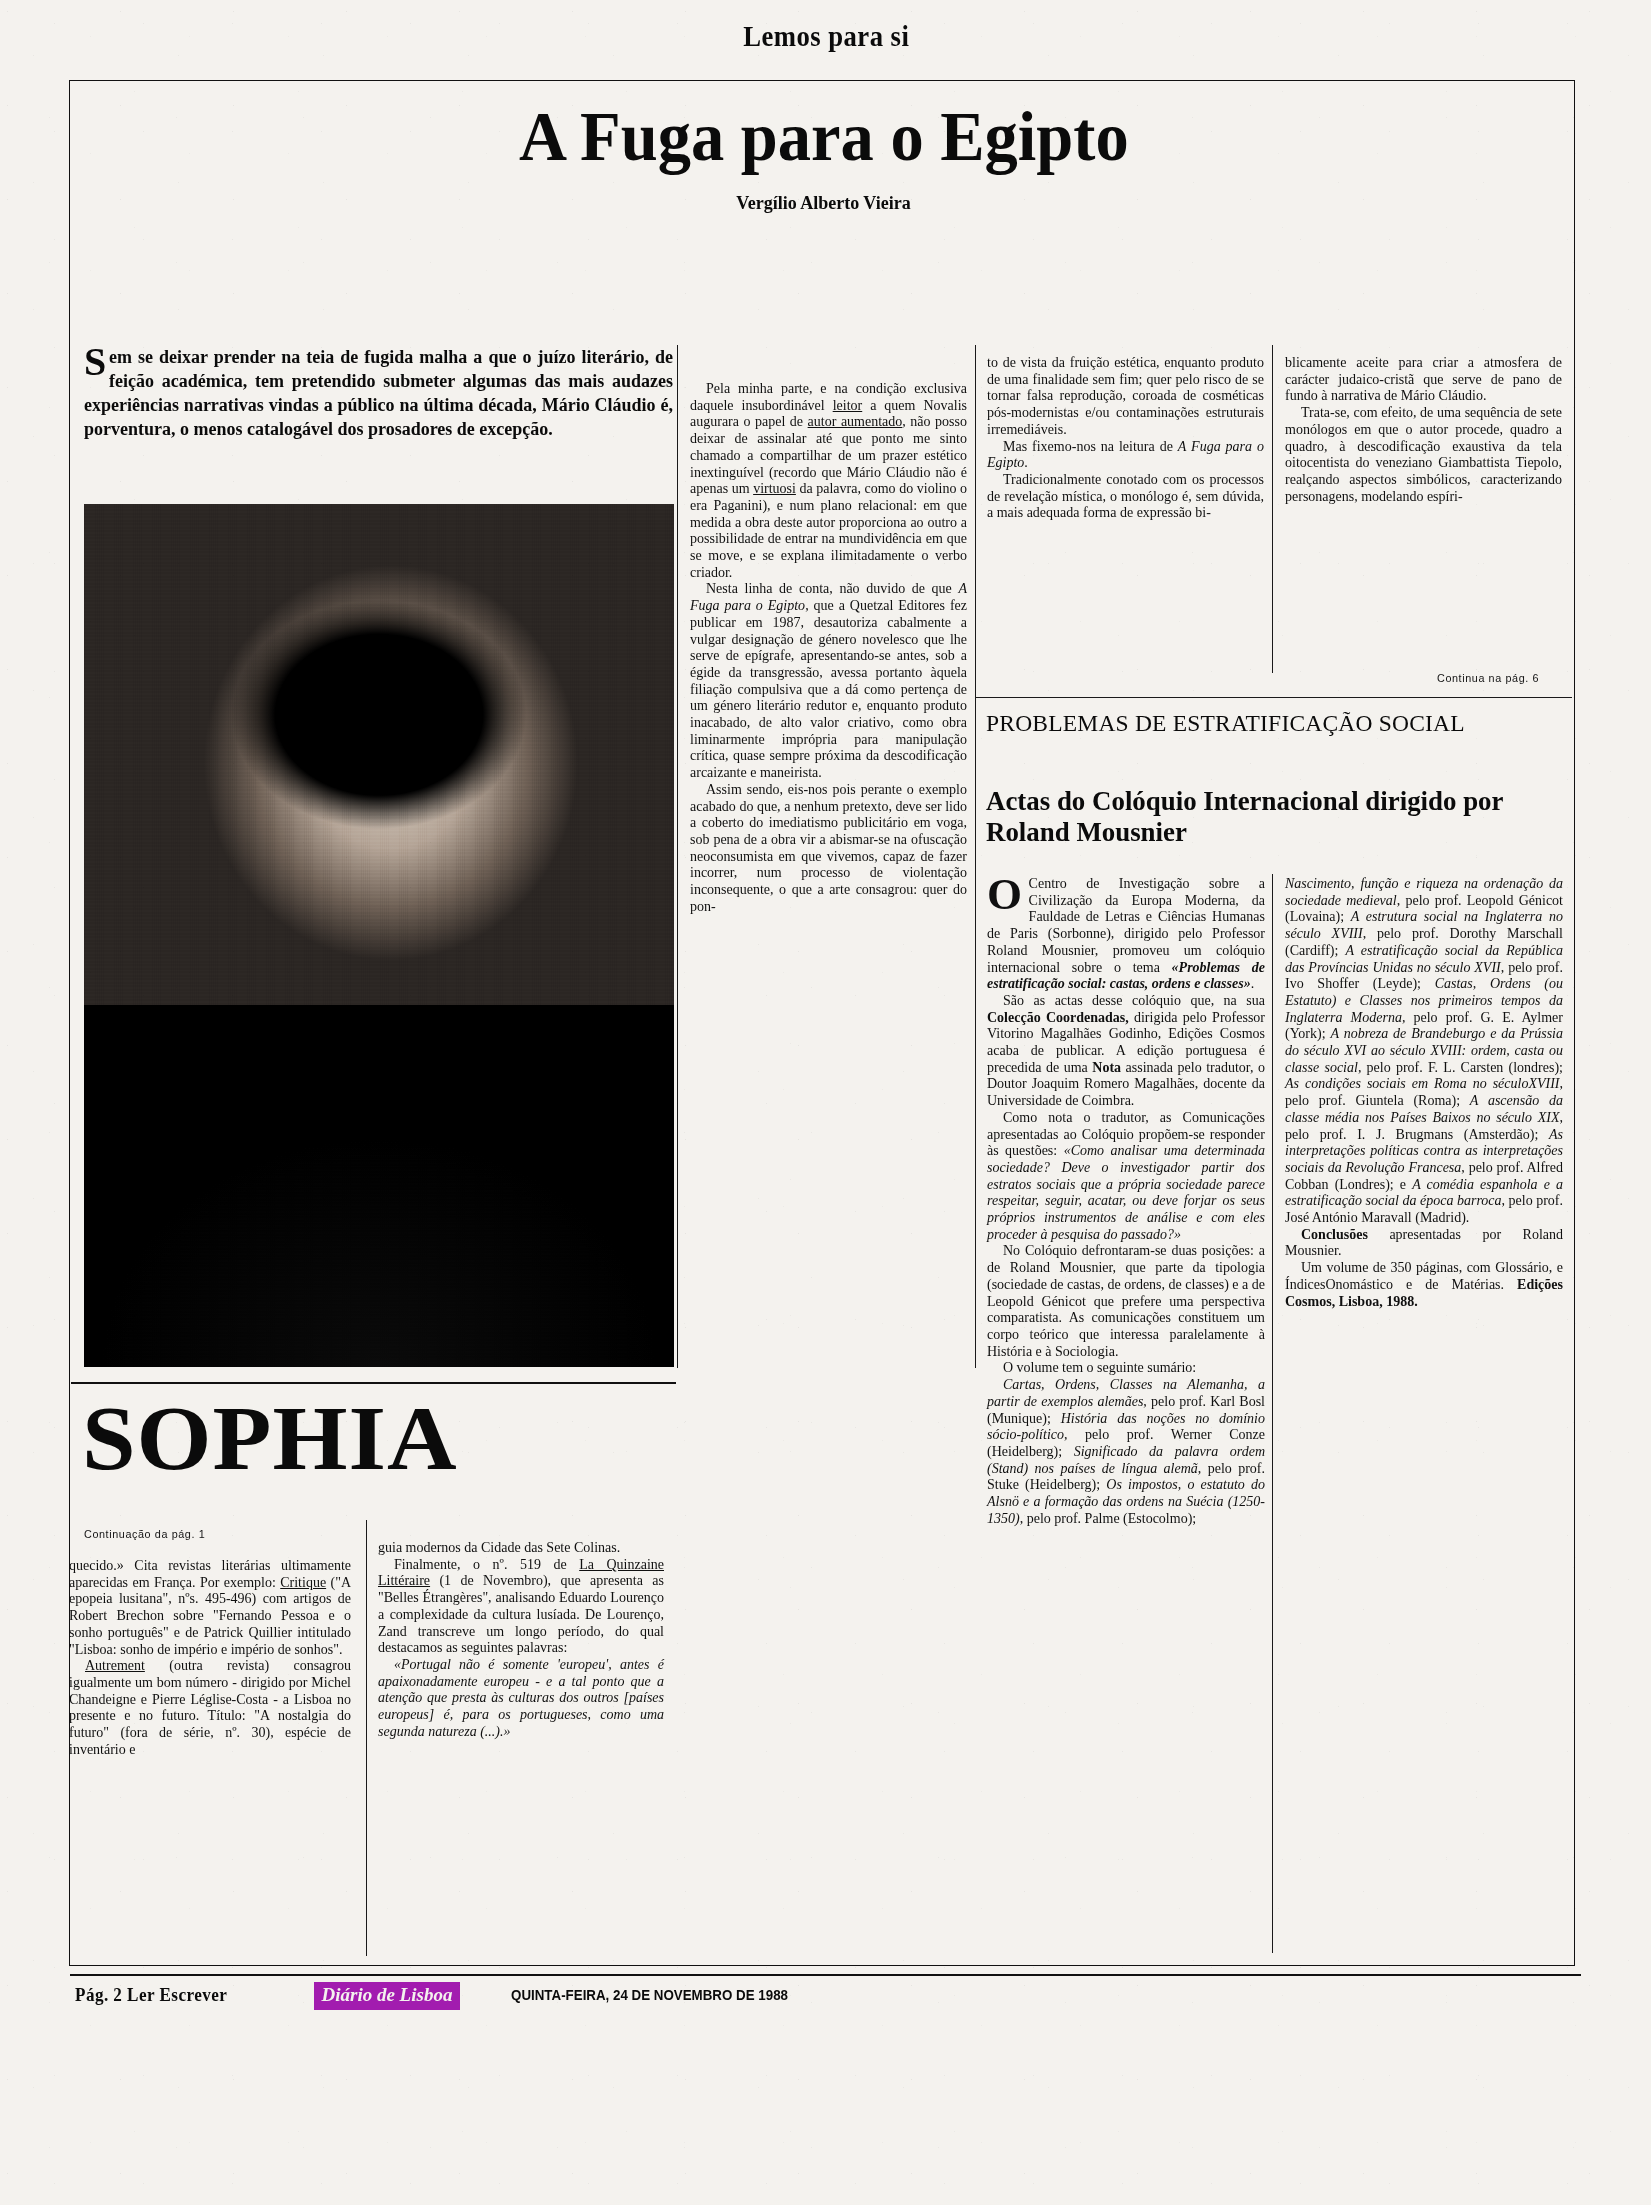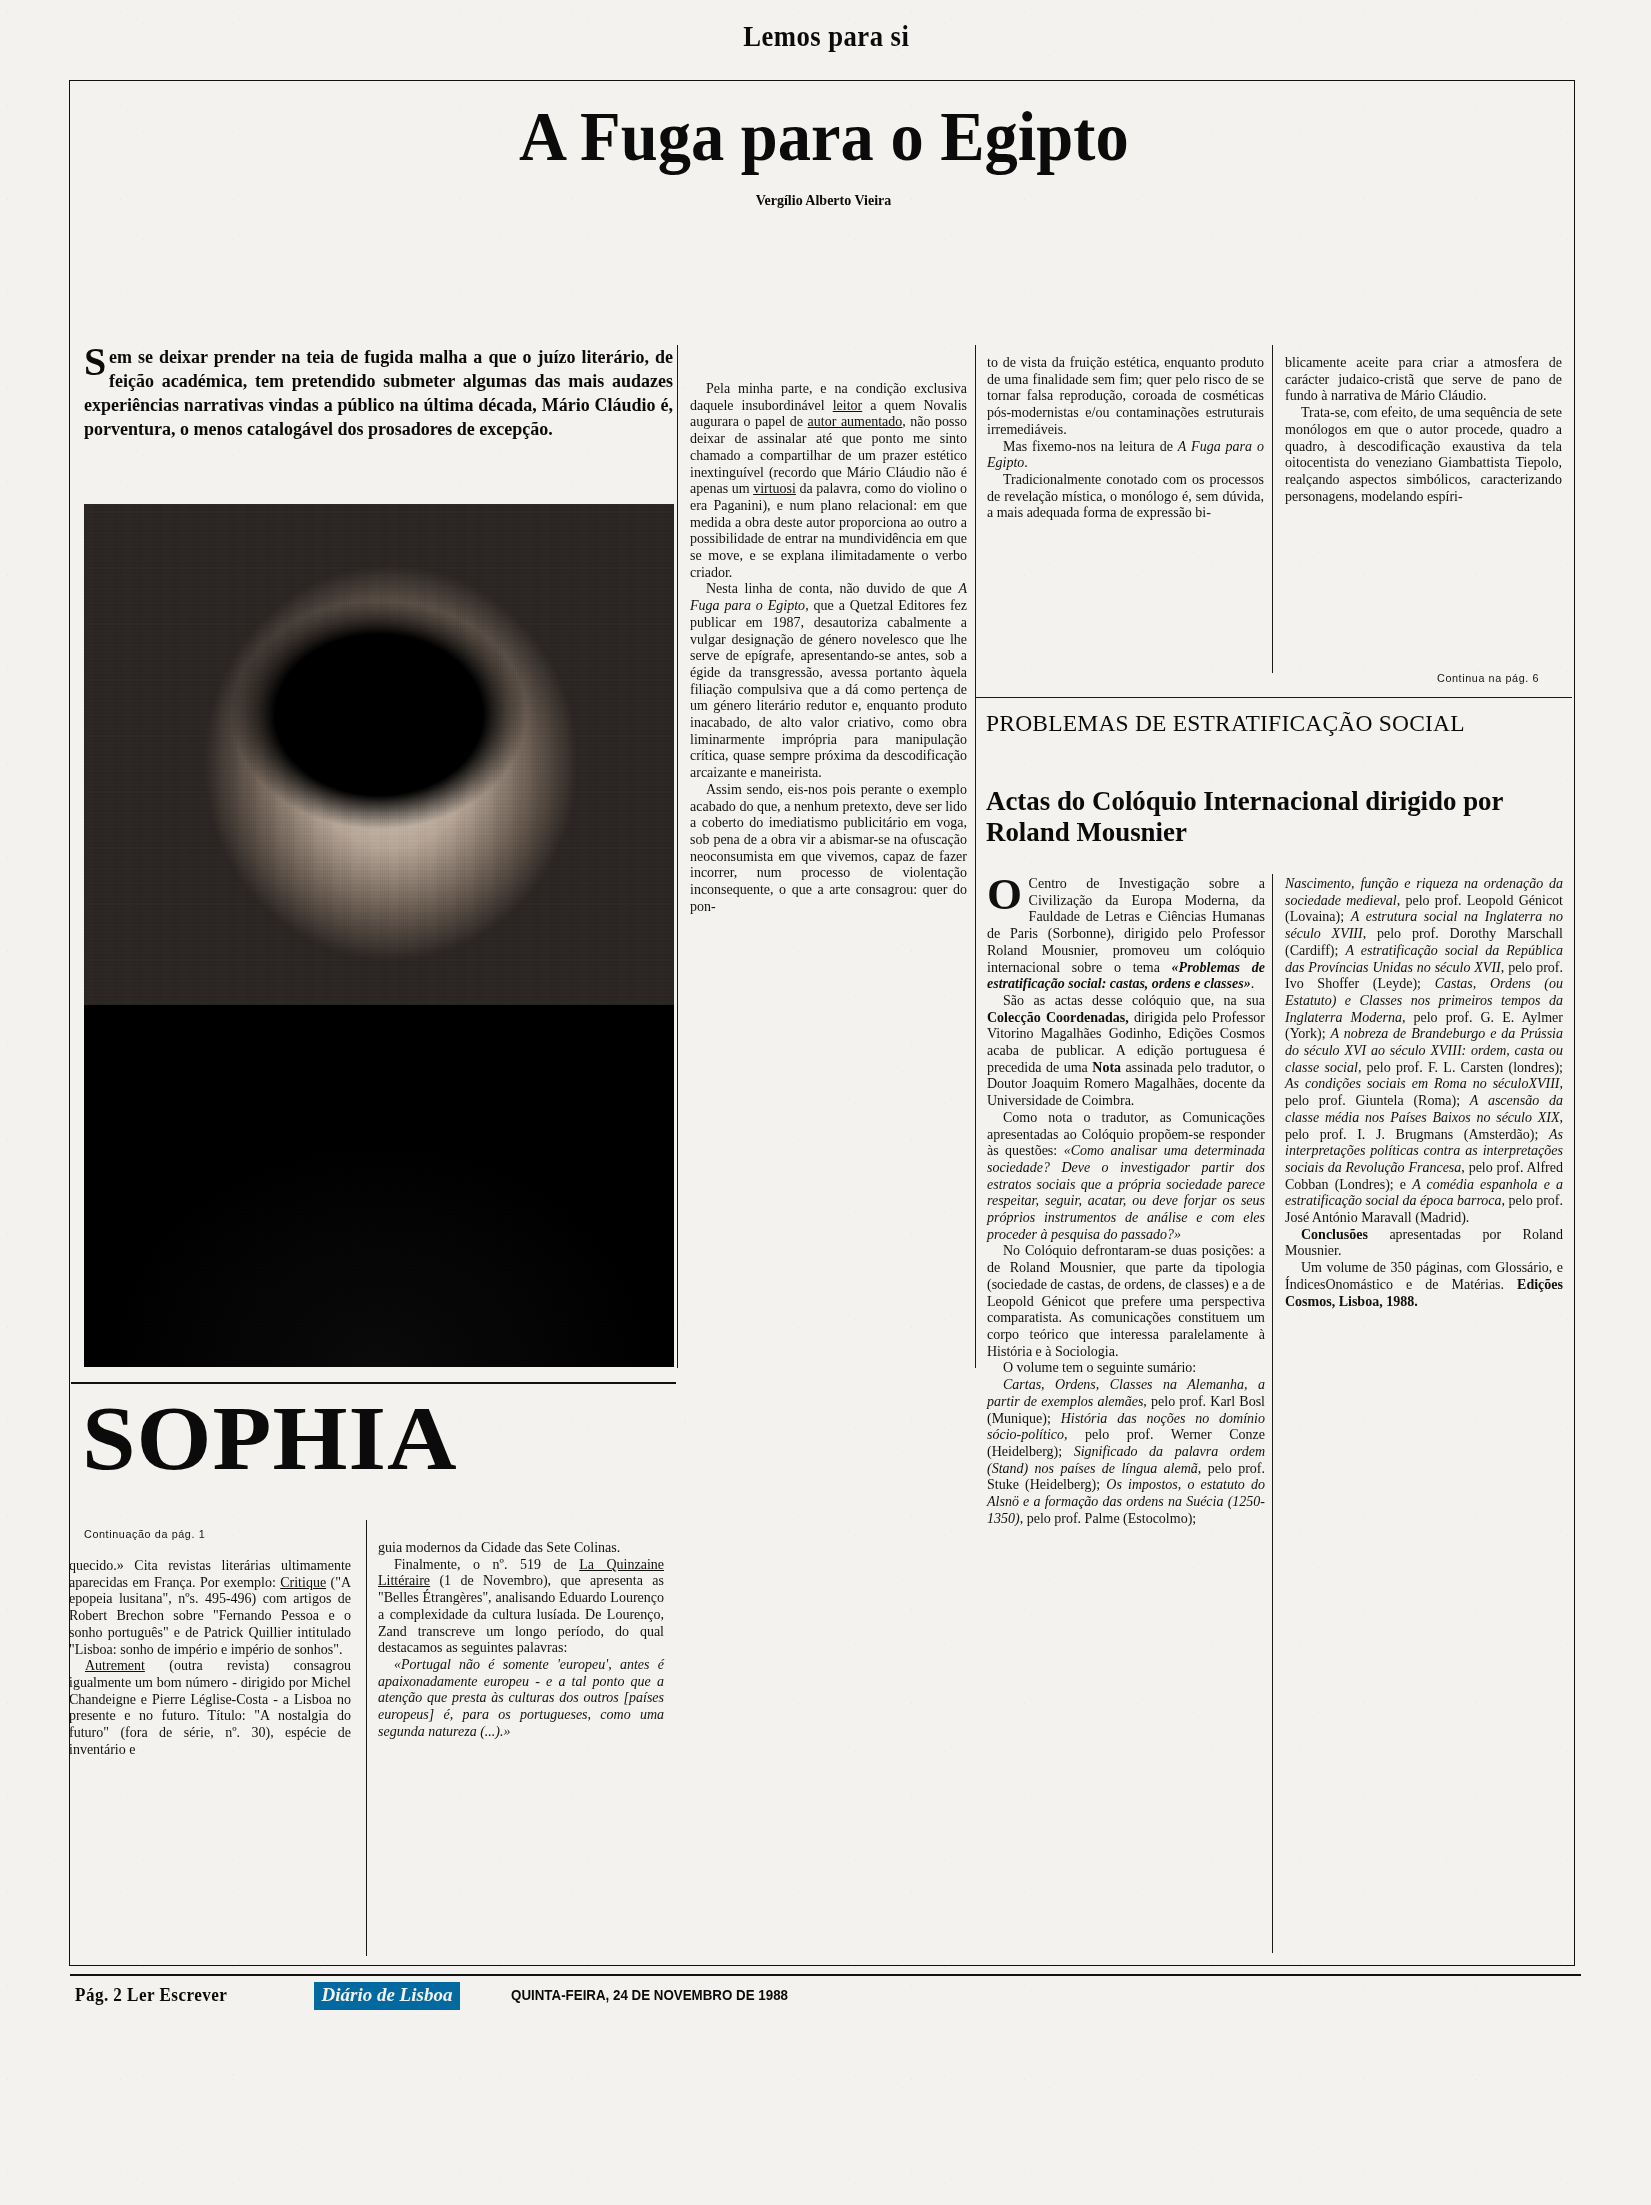--- a/index.html
+++ b/index.html
@@ -61,21 +61,21 @@
   .mainhead{
     margin-top:6.6px;
     font-size:70px; font-weight:bold; line-height:1.02;
     letter-spacing:0px;
     transform:scaleX(.95);
     display:inline-block;
     font-family:"Liberation Serif", serif;
   }
   .byline{
     margin-top:20.6px;
-    font-size:14px; font-weight:bold;
+    font-size:18px; font-weight:bold;
     font-family:"Liberation Serif", serif;
   }
 
   
   .col{
     position:absolute;
     font-family:"Liberation Serif", serif;
     font-size:14px;
     line-height:16.7px;
     text-align:justify;
@@ -177,21 +177,21 @@
   
   .footer{ position:absolute; left:70px; top:1981px; width:1511px; height:33px; }
   .f-page{
     position:absolute; left:4.7px; top:2.8px;
     font-size:19px; font-weight:bold; letter-spacing:0.5px;
     font-family:"Liberation Serif", serif;
     transform:scaleX(.9); transform-origin:left top;
   }
   .f-logo{
     position:absolute; left:244px; top:0.9px;
-    background:#0369a1; color:#f4f2ee;
+    background:#a21caf; color:#f4f2ee;
     padding:1.9px 7.5px 3.8px 7.5px;
     font-size:19px; font-weight:bold; font-style:italic;
     font-family:"Liberation Serif", serif;
     letter-spacing:0px;
   }
   .f-date{
     position:absolute; left:441px; top:5.6px;
     font-family:"Liberation Sans", sans-serif;
     font-size:14.5px; font-weight:bold; letter-spacing:0px;
     transform:scaleX(.92); transform-origin:left top;

